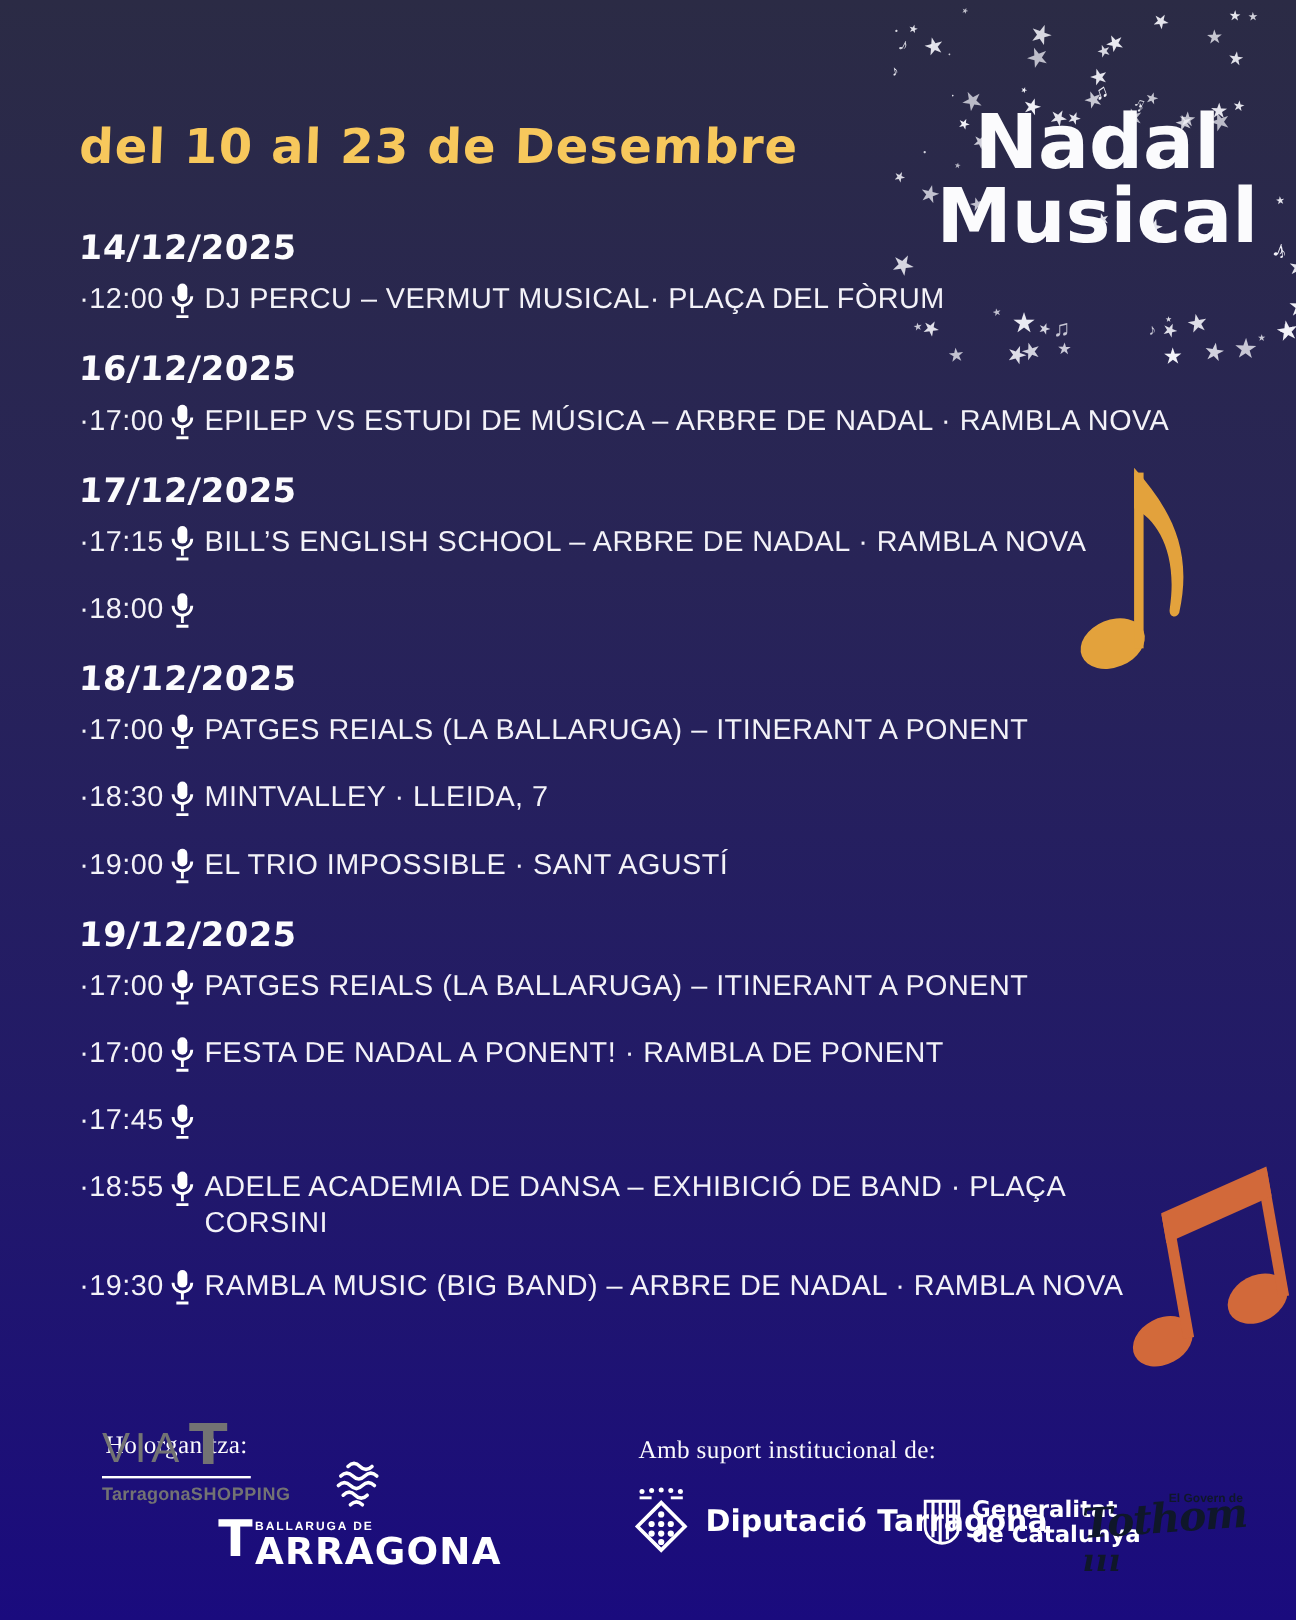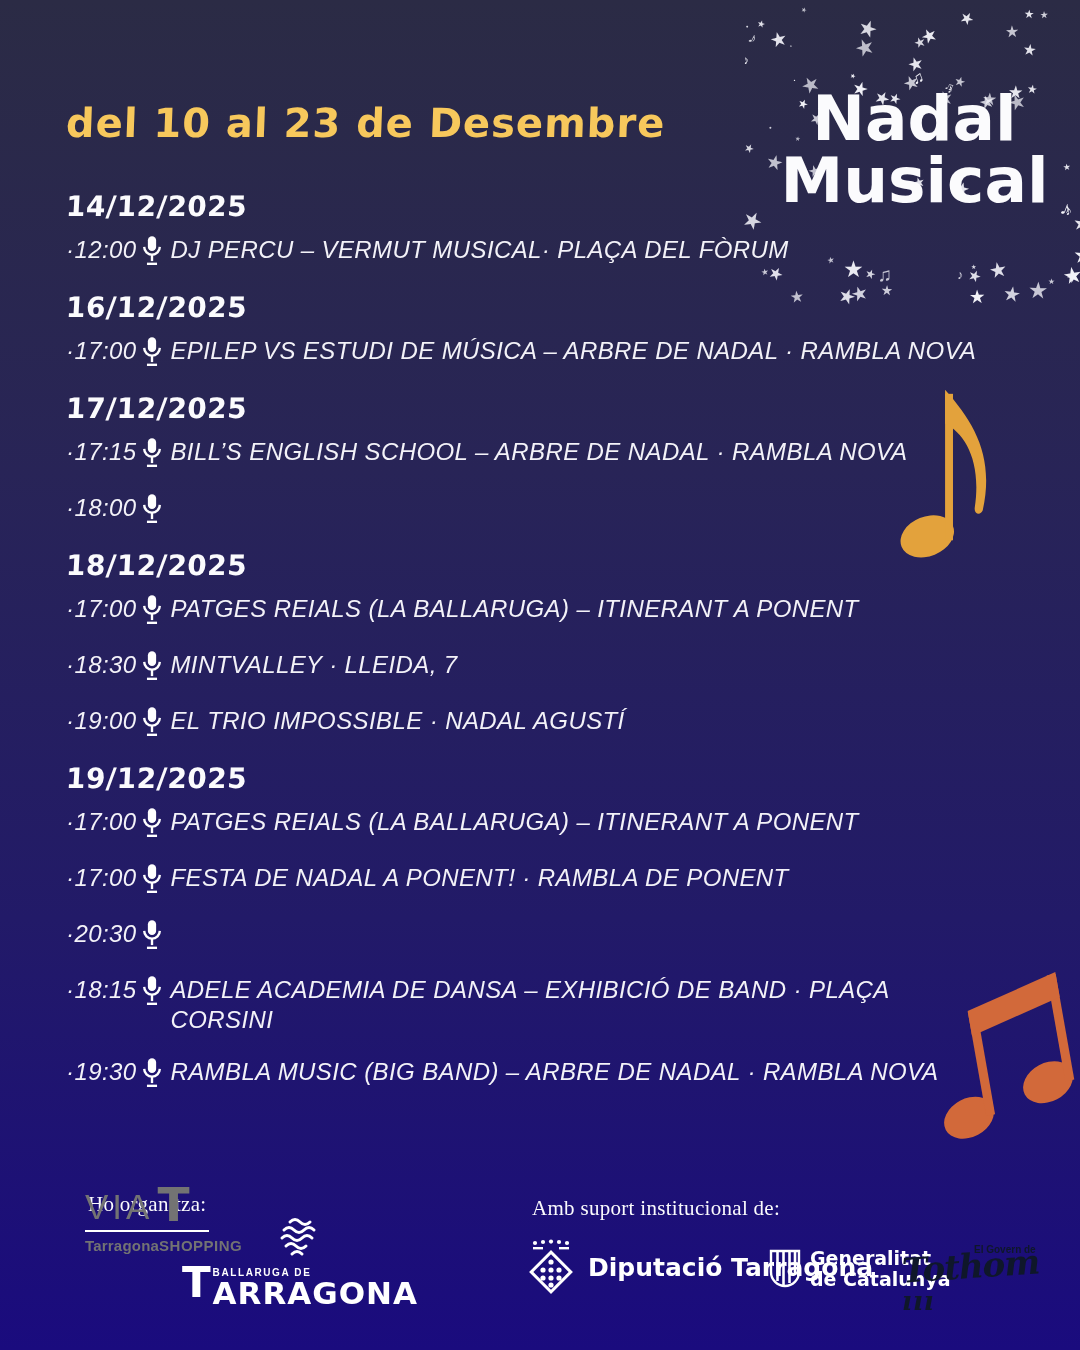--- a/index.html
+++ b/index.html
@@ -30,21 +30,21 @@
 
   
   .schedule{position:absolute;left:66px;top:190px;width:925px;}
   .day{margin-bottom:18px;}
   .date-header{
     margin:0 0 12px 0;
     font-family:"DejaVu Sans",sans-serif;font-weight:bold;
     font-size:28px;letter-spacing:.5px;color:#fbfbfd;
     transform:skewX(-3deg);transform-origin:left;
   }
-  .event{display:flex;align-items:flex-start;margin-bottom:22px;line-height:30px;font-style:italic;}
+  .event{display:flex;align-items:flex-start;margin-bottom:22px;line-height:30px;}
   .event .time{
     white-space:nowrap;font-size:24px;letter-spacing:.4px;color:#f3f2f8;flex:0 0 auto;
   }
   .event .mic{flex:0 0 auto;margin:0 7px 0 5px;height:34px;}
   .event .etext{font-size:24px;letter-spacing:.4px;color:#f3f2f8;}
 
   
   .gold-note{position:absolute;left:893px;top:378px;width:118px;height:188px;}
   .orange-note{position:absolute;left:928px;top:968px;width:152px;height:172px;transform:rotate(-10deg);}
 
@@ -247,21 +247,21 @@
           <span class="etext">MINTVALLEY · LLEIDA, 7</span>
         </div>
         <div class="event">
           <span class="time">·19:00</span>
           <span class="mic"><svg width="22" height="32" viewBox="0 0 24 34">
               <rect x="7.5" y="1" width="9" height="16" rx="4.5" fill="#fff"></rect>
               <path d="M3.5 12.5a8.5 8.5 0 0 0 17 0" fill="none" stroke="#fff" stroke-width="2.6"></path>
               <path d="M12 21v7" stroke="#fff" stroke-width="2.6"></path>
               <path d="M6.5 31h11" stroke="#fff" stroke-width="2.6"></path>
             </svg></span>
-          <span class="etext">EL TRIO IMPOSSIBLE · NADAL AGUSTÍ</span>
+          <span class="etext">EL TRIO IMPOSSIBLE · SANT AGUSTÍ</span>
         </div>
       </section>
       <section class="day">
         <h2 class="date-header">19/12/2025</h2>
         <div class="event">
           <span class="time">·17:00</span>
           <span class="mic"><svg width="22" height="32" viewBox="0 0 24 34">
               <rect x="7.5" y="1" width="9" height="16" rx="4.5" fill="#fff"></rect>
               <path d="M3.5 12.5a8.5 8.5 0 0 0 17 0" fill="none" stroke="#fff" stroke-width="2.6"></path>
               <path d="M12 21v7" stroke="#fff" stroke-width="2.6"></path>
@@ -273,30 +273,30 @@
           <span class="time">·17:00</span>
           <span class="mic"><svg width="22" height="32" viewBox="0 0 24 34">
               <rect x="7.5" y="1" width="9" height="16" rx="4.5" fill="#fff"></rect>
               <path d="M3.5 12.5a8.5 8.5 0 0 0 17 0" fill="none" stroke="#fff" stroke-width="2.6"></path>
               <path d="M12 21v7" stroke="#fff" stroke-width="2.6"></path>
               <path d="M6.5 31h11" stroke="#fff" stroke-width="2.6"></path>
             </svg></span>
           <span class="etext">FESTA DE NADAL A PONENT! · RAMBLA DE PONENT</span>
         </div>
         <div class="event">
-          <span class="time">·20:30</span>
-          <span class="mic"><svg width="22" height="32" viewBox="0 0 24 34">
-              <rect x="7.5" y="1" width="9" height="16" rx="4.5" fill="#fff"></rect>
-              <path d="M3.5 12.5a8.5 8.5 0 0 0 17 0" fill="none" stroke="#fff" stroke-width="2.6"></path>
-              <path d="M12 21v7" stroke="#fff" stroke-width="2.6"></path>
-              <path d="M6.5 31h11" stroke="#fff" stroke-width="2.6"></path>
-            </svg></span>
-        </div>
-        <div class="event">
-          <span class="time">·18:15</span>
+          <span class="time">·17:45</span>
+          <span class="mic"><svg width="22" height="32" viewBox="0 0 24 34">
+              <rect x="7.5" y="1" width="9" height="16" rx="4.5" fill="#fff"></rect>
+              <path d="M3.5 12.5a8.5 8.5 0 0 0 17 0" fill="none" stroke="#fff" stroke-width="2.6"></path>
+              <path d="M12 21v7" stroke="#fff" stroke-width="2.6"></path>
+              <path d="M6.5 31h11" stroke="#fff" stroke-width="2.6"></path>
+            </svg></span>
+        </div>
+        <div class="event">
+          <span class="time">·18:55</span>
           <span class="mic"><svg width="22" height="32" viewBox="0 0 24 34">
               <rect x="7.5" y="1" width="9" height="16" rx="4.5" fill="#fff"></rect>
               <path d="M3.5 12.5a8.5 8.5 0 0 0 17 0" fill="none" stroke="#fff" stroke-width="2.6"></path>
               <path d="M12 21v7" stroke="#fff" stroke-width="2.6"></path>
               <path d="M6.5 31h11" stroke="#fff" stroke-width="2.6"></path>
             </svg></span>
           <span class="etext">ADELE ACADEMIA DE DANSA – EXHIBICIÓ DE BAND · PLAÇA CORSINI</span>
         </div>
         <div class="event">
           <span class="time">·19:30</span>

